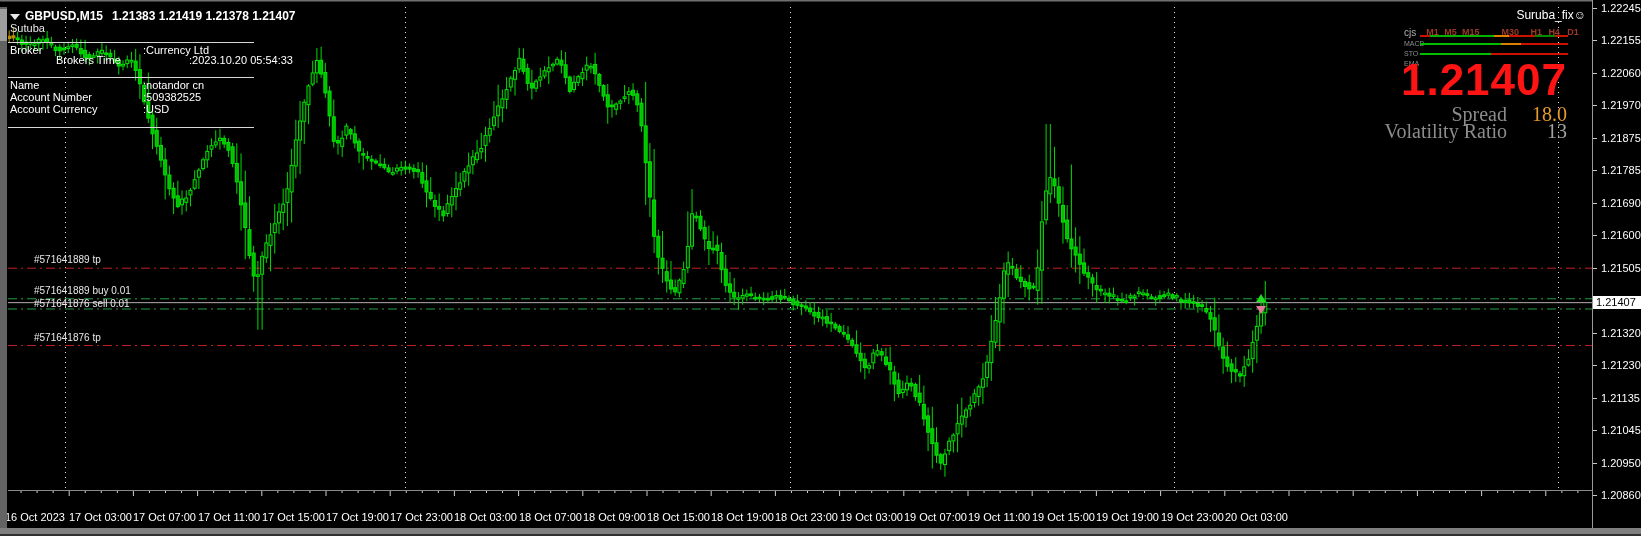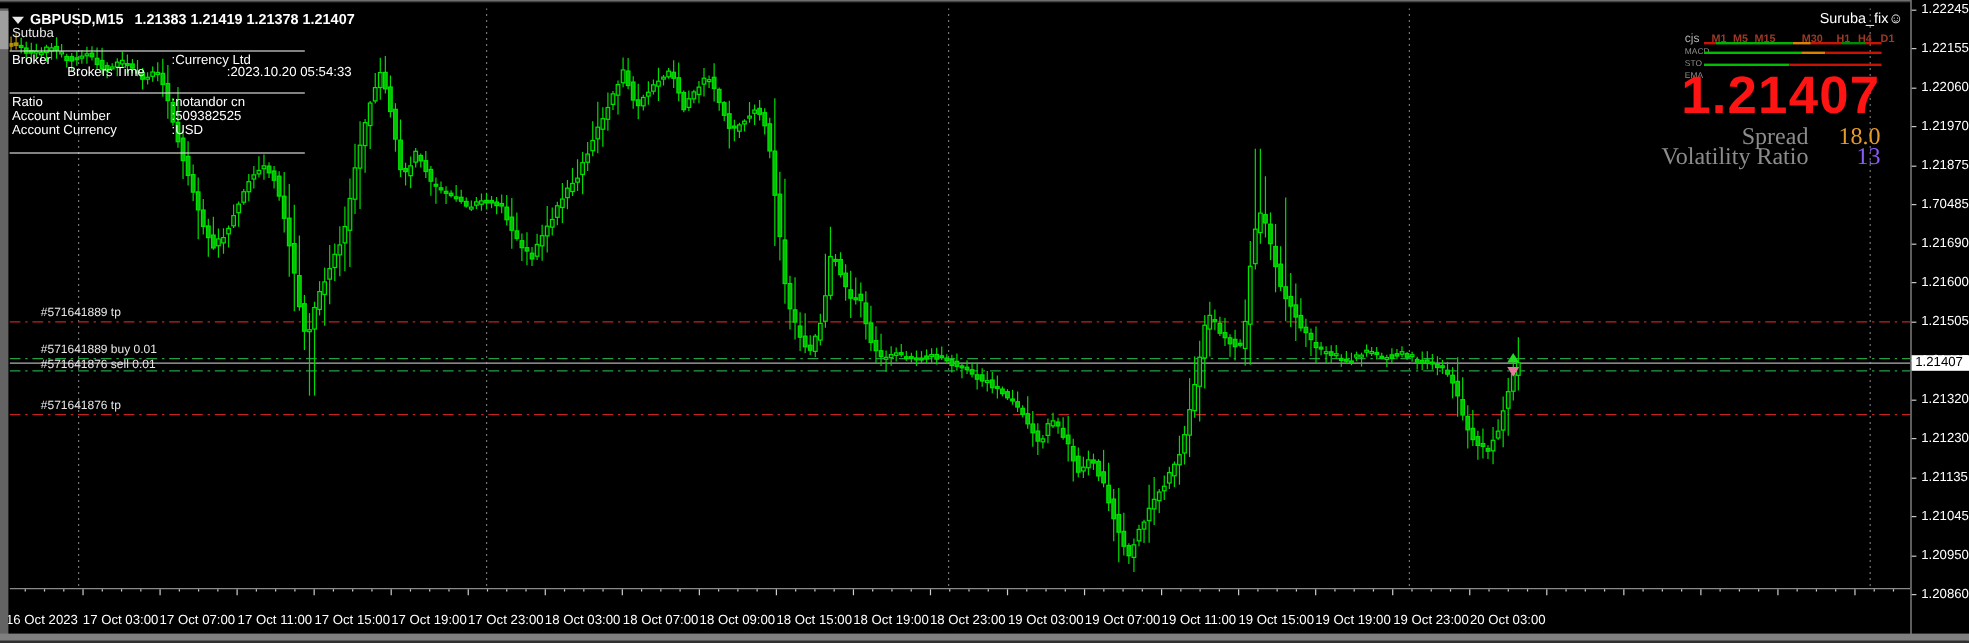--- a/index.html
+++ b/index.html
@@ -36,21 +36,21 @@
   .hseg,.rseg{height:2px;display:flex;width:148px;margin-left:16px;}
   .hseg{margin-top:-3px;}
   .mrow{display:flex;align-items:center;margin-top:3px;}
   .mrow .rlbl{width:16px;font-size:7px;color:#8f8f8f;line-height:7px;}
   .quote-big{position:absolute;right:25px;top:48px;color:#ff1414;font-size:44px;font-weight:bold;
              font-family:"Liberation Sans",sans-serif;z-index:4;letter-spacing:1px;}
   .qrow{position:absolute;z-index:4;font-family:"Liberation Serif",serif;font-size:20px;white-space:nowrap;}
   .qrow .ql{color:#8c8c8c;}
   .spread-row{top:96px;right:25px;} .vol-row{top:113px;right:25px;}
   .spread-val{color:#e59b2c;margin-left:18px;display:inline-block;min-width:42px;text-align:right;}
-  .vol-val{color:#8b5cf6;margin-left:18px;display:inline-block;min-width:42px;text-align:right;}
+  .vol-val{color:#a3a3a3;margin-left:18px;display:inline-block;min-width:42px;text-align:right;}
 
   
   .price-axis{position:absolute;left:1592px;top:0;width:49px;height:529px;background:#000;border-left:1px solid #9a9a9a;z-index:5;}
   .pa-label{position:absolute;left:8px;color:#fff;font-size:11px;white-space:nowrap;}
   .pa-tick{position:absolute;left:0;width:4px;height:1px;background:#c8c8c8;}
   .price-badge{position:absolute;left:0px;width:46px;height:13px;background:#fff;color:#000;
                font-size:11px;line-height:13px;padding-left:3px;z-index:6;}
 
   
   .time-axis{position:absolute;left:0;top:490px;width:1592px;height:39px;z-index:3;}
@@ -795,21 +795,21 @@
       </svg>
 
     <div class="title-row">
       <span class="tri"></span><span>GBPUSD,M15</span><span class="ohlc">1.21383 1.21419 1.21378 1.21407</span>
     </div>
     <div class="sutuba">Sutuba</div>
 
     <div class="acct" id="acct-panel">
         <div class="acct-row" style="top: 7px;"><span class="lbl">Broker</span><span>:Currency Ltd</span></div>
         <div class="acct-row" style="top: 17px; padding-left: 46px;"><span class="lbl">Brokers Time</span><span>:2023.10.20 05:54:33</span></div>
-        <div class="acct-row" style="top: 42px;"><span class="lbl">Ratio</span><span>:notandor cn</span></div>
+        <div class="acct-row" style="top: 42px;"><span class="lbl">Name</span><span>:notandor cn</span></div>
         <div class="acct-row" style="top: 54px;"><span class="lbl">Account Number</span><span>:509382525</span></div>
         <div class="acct-row" style="top: 66px;"><span class="lbl">Account Currency</span><span>:USD</span></div>
       </div>
     <div class="sepline" style="top:35px"></div>
     <div class="sepline" style="top:70px"></div>
     <div class="sepline" style="top:120px"></div>
 
     <div class="watermark">Suruba_fix☺</div>
     <div class="matrix" id="matrix">
         <div class="matrix-head">
@@ -865,21 +865,21 @@
       <div class="pa-label" style="top: 2px;">1.22245</div>
       <div class="pa-tick" style="top: 40px;"></div>
       <div class="pa-label" style="top: 34px;">1.22155</div>
       <div class="pa-tick" style="top: 73px;"></div>
       <div class="pa-label" style="top: 67px;">1.22060</div>
       <div class="pa-tick" style="top: 105px;"></div>
       <div class="pa-label" style="top: 99px;">1.21970</div>
       <div class="pa-tick" style="top: 138px;"></div>
       <div class="pa-label" style="top: 132px;">1.21875</div>
       <div class="pa-tick" style="top: 170px;"></div>
-      <div class="pa-label" style="top: 164px;">1.70485</div>
+      <div class="pa-label" style="top: 164px;">1.21785</div>
       <div class="pa-tick" style="top: 203px;"></div>
       <div class="pa-label" style="top: 197px;">1.21690</div>
       <div class="pa-tick" style="top: 235px;"></div>
       <div class="pa-label" style="top: 229px;">1.21600</div>
       <div class="pa-tick" style="top: 268px;"></div>
       <div class="pa-label" style="top: 262px;">1.21505</div>
       <div class="pa-tick" style="top: 300px;"></div>
       <div class="pa-label" style="top: 294px;">1.21415</div>
       <div class="pa-tick" style="top: 333px;"></div>
       <div class="pa-label" style="top: 327px;">1.21320</div>

